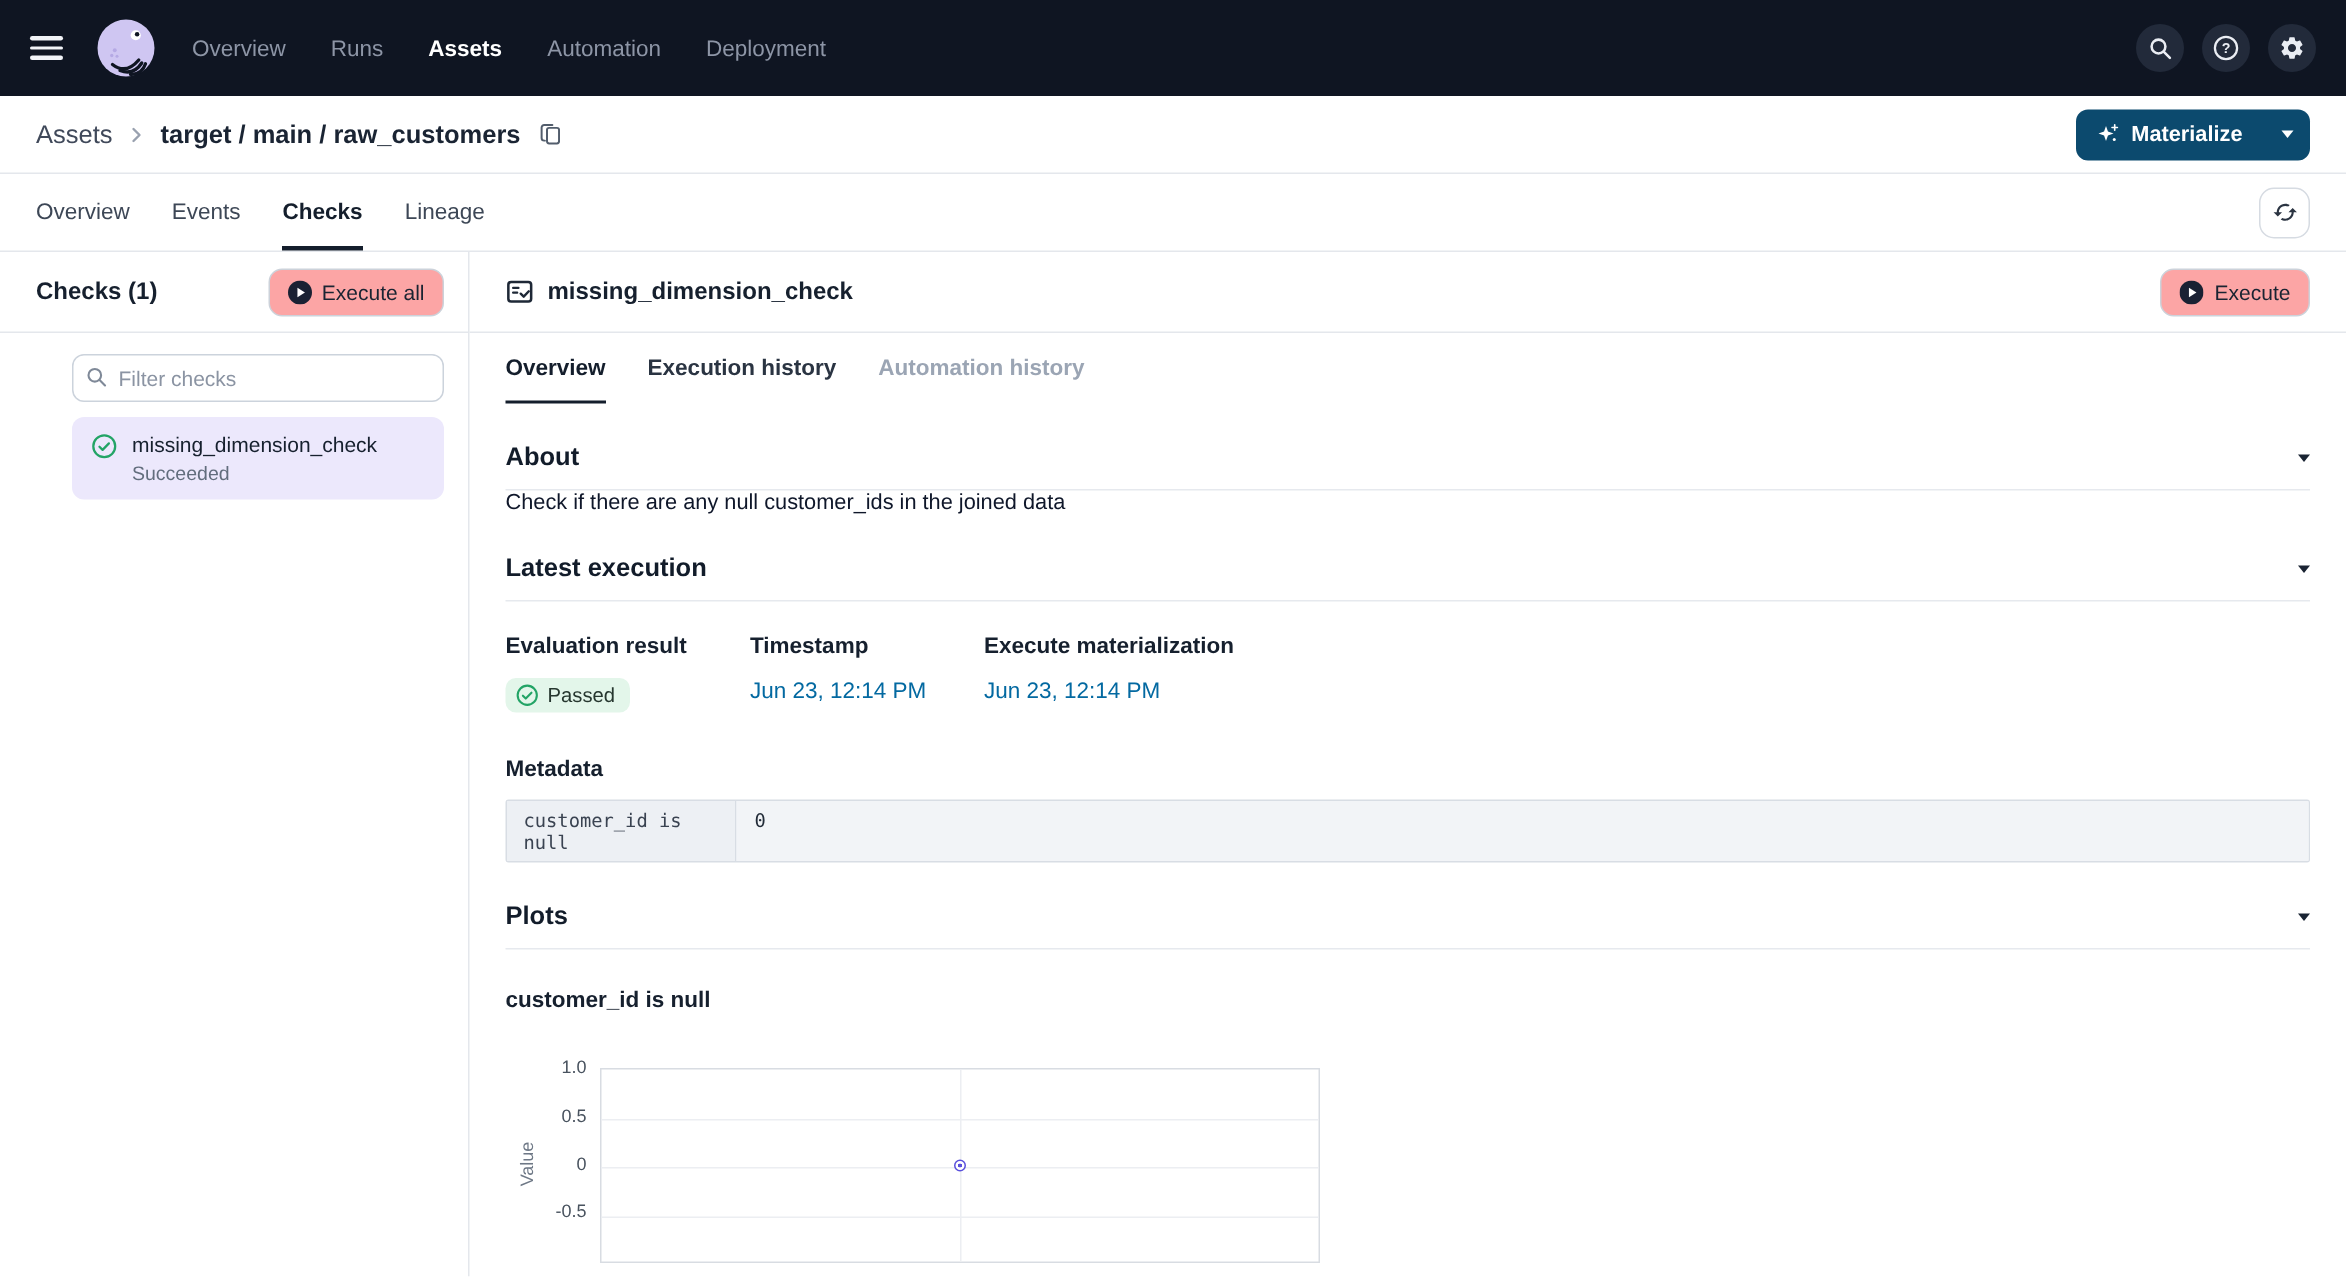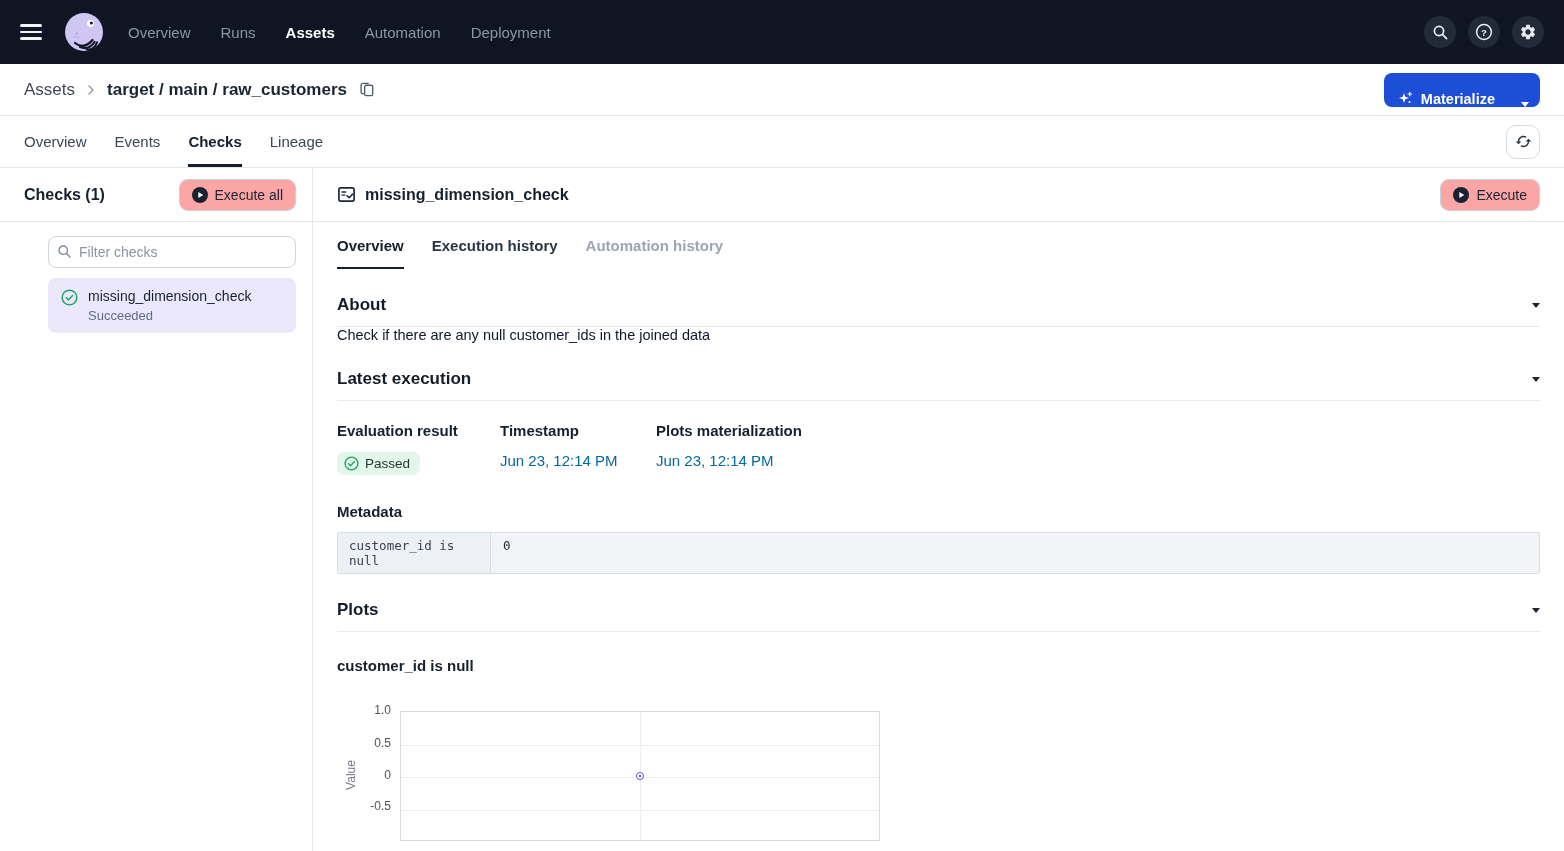--- a/index.html
+++ b/index.html
@@ -31,21 +31,21 @@
 
   
   .crumb-row {
     height: 52px; display: flex; align-items: center; justify-content: space-between;
     padding: 0 24px; border-bottom: 1px solid #e4e7ec; background: #fff;
   }
   .crumbs { display: flex; align-items: center; gap: 10px; font-size: 17px; }
   .crumb-root { color: #40495a; cursor: pointer; }
   .crumb-path { color: #1a2433; font-weight: 700; }
   .copy-btn { display: flex; align-items: center; cursor: pointer; margin-left: 2px; }
-  .mat-split { display: flex; align-items: flex-end; height: 34px; border-radius: 8px; overflow: hidden; background: #1d4ed8; cursor: pointer; }
+  .mat-split { display: flex; align-items: center; height: 34px; border-radius: 8px; overflow: hidden; background: #0c4a6e; cursor: pointer; }
   .mat-main { display: flex; align-items: center; gap: 8px; padding: 0 14px; color: #fff; font-size: 14.5px; font-weight: 600; }
   .mat-divider { width: 1px; background: rgba(255,255,255,0.25); margin: 6px 0; }
   .mat-caret-btn { width: 30px; display: flex; align-items: center; justify-content: center; }
   .caret-down-white { width: 0; height: 0; border-left: 4.5px solid transparent; border-right: 4.5px solid transparent; border-top: 5.5px solid #fff; }
 
   
   .asset-tabs-row {
     height: 52px; display: flex; align-items: center; justify-content: space-between;
     padding: 0 24px; border-bottom: 1px solid #e4e7ec;
   }
@@ -328,21 +328,21 @@
               </svg>
               <span>Passed</span>
             </span>
           </div>
         </div>
         <div class="col-2">
           <div class="col-head">Timestamp</div>
           <div class="col-val"><a class="link">Jun 23, 12:14 PM</a></div>
         </div>
         <div>
-          <div class="col-head">Plots materialization</div>
+          <div class="col-head">Execute materialization</div>
           <div class="col-val"><a class="link">Jun 23, 12:14 PM</a></div>
         </div>
       </div>
 
       <div class="meta-heading">Metadata</div>
       <div class="meta-table">
         <div class="meta-key">customer_id is null</div>
         <div class="meta-val">0</div>
       </div>
 

